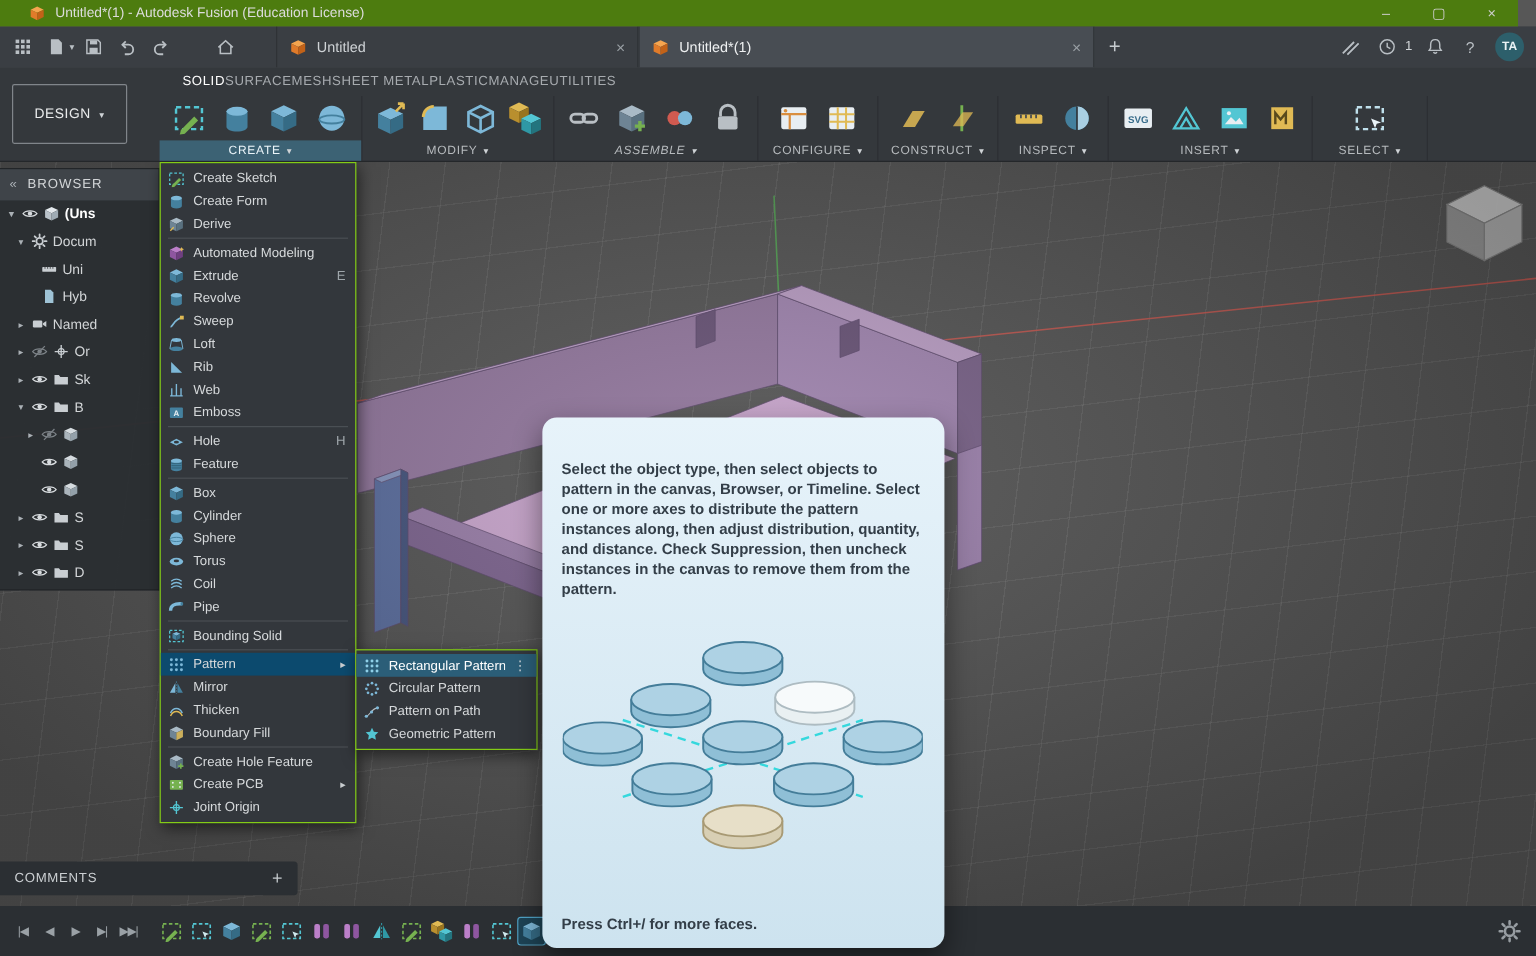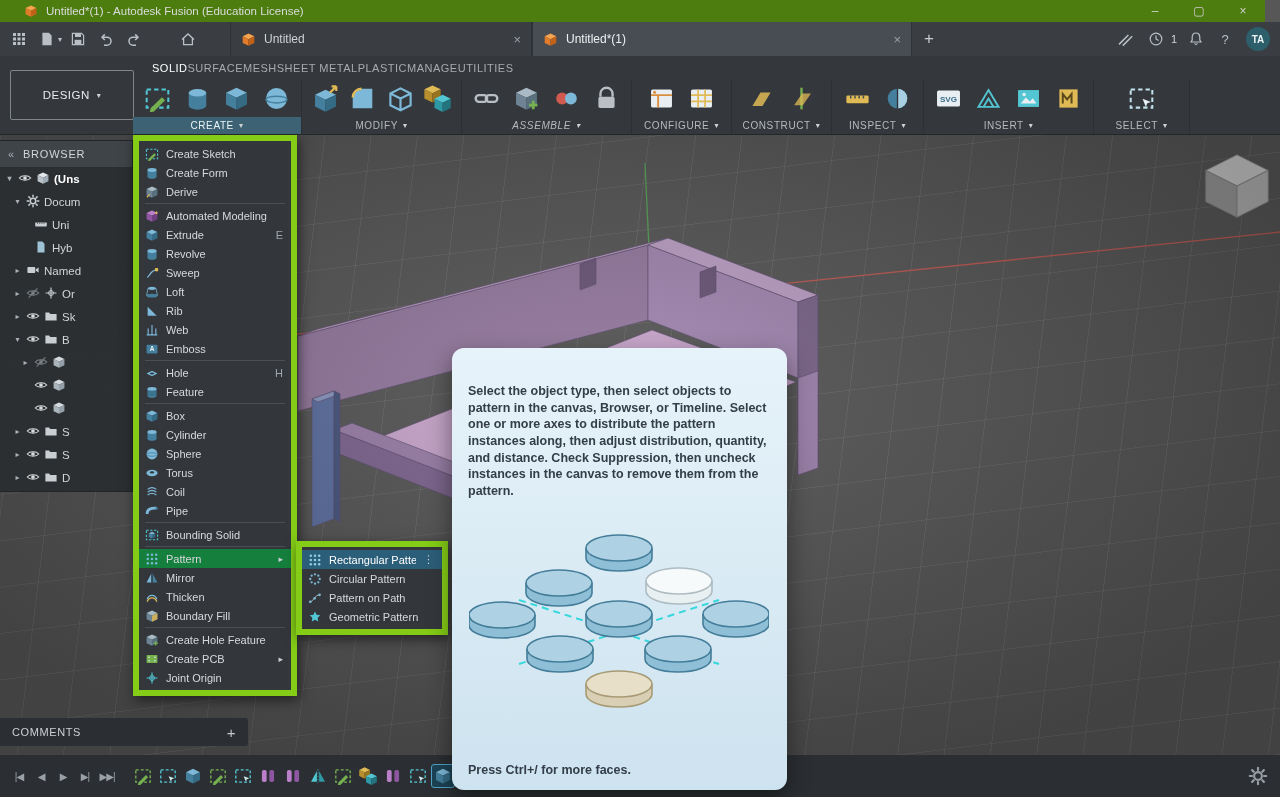--- a/index.html
+++ b/index.html
@@ -34,21 +34,21 @@
 .help-btn{color:#b9bfc4;font-size:13px;width:22px;text-align:center}
 .avatar{width:24px;height:24px;border-radius:50%;background:#2d5f6b;color:#eaf2f4;font-size:10px;
   display:flex;align-items:center;justify-content:center;font-weight:bold;margin-left:4px}
 
 
 .ribbon{position:absolute;top:56px;left:0;right:0;height:79px;background:#34383c;z-index:80;
   border-bottom:1px solid #24272a}
 .ribbon-tabs{display:flex;padding-left:152px;height:24px;align-items:center}
 .ribbon-tab{font-size:11px;color:#a7abaf;letter-spacing:.5px;white-space:nowrap}
 .ribbon-tab.active{color:#ffffff}
-.design-btn{position:absolute;left:10px;top:14px;width:124px;height:50px;border:1px solid #80858a;
+.design-btn{position:absolute;left:10px;top:14px;width:96px;height:50px;border:1px solid #80858a;
   border-radius:2px;display:flex;align-items:center;justify-content:center;gap:7px;color:#e9ebec;
   font-size:11.5px;letter-spacing:.5px}
 .design-btn .caret,.group-label .caret{font-size:8px;color:#cfd3d6}
 .tool-groups{position:absolute;left:133px;top:24px;right:0;bottom:0;display:flex}
 .tool-group{display:flex;flex-direction:column;border-right:1px solid #2c2f33}
 .tool-icons{flex:1;display:flex;align-items:center;justify-content:center;gap:6px;padding:1px 8px}
 .tool-btn{width:34px;height:34px;display:flex;align-items:center;justify-content:center}
 .tool-btn svg{width:27px;height:27px}
 .group-label{height:17px;display:flex;align-items:center;justify-content:center;gap:5px;
   font-size:10px;color:#b6babd;letter-spacing:.6px}
@@ -86,30 +86,30 @@
 .pb-btn{min-width:22px;height:22px;display:flex;align-items:center;justify-content:center;
   color:#9aa1a6;font-size:10px;letter-spacing:-1px;padding:0 2px}
 .features{display:flex;align-items:center;gap:3px;margin-left:14px}
 .feat{width:22px;height:22px;border-radius:2px;display:flex;align-items:center;justify-content:center}
 .feat svg{width:18px;height:18px}
 .feat.active{background:#1d4355;outline:1px solid #4fa3c7}
 .gear-btn{position:absolute;right:12px;top:50%;transform:translateY(-50%);width:20px;height:20px}
 .gear-btn svg{width:20px;height:20px}
 
 
-.menu{position:absolute;left:133px;top:135px;width:164px;background:#33373c;border:6px solid #84cc16;
+.menu{position:absolute;left:133px;top:135px;width:164px;background:#33373c;border:1px solid #84cc16;
   box-shadow:2px 4px 12px rgba(0,0,0,.55);z-index:40;padding:3px 0;font-size:11px;color:#d6d9db}
 .menu-item{height:19px;display:flex;align-items:center;gap:7px;padding:0 8px 0 6px}
 .menu-item .mi-ico{width:14px;height:14px;flex:none;display:flex}
 .menu-item .mi-ico svg{width:14px;height:14px}
 .menu-item .mi-label{flex:1;white-space:nowrap;overflow:hidden}
 .menu-item .mi-short{color:#9fa6ab}
 .menu-item .mi-arrow{color:#c9cdd0;font-size:9px}
 .menu-item .mi-dots{color:#cfd5d9;font-size:11px}
-.menu-item.hl{background:#15803d}
+.menu-item.hl{background:#0c4a6e}
 .menu-sep{height:1px;background:#4a4f54;margin:2px 6px}
 .submenu{left:296px;top:541px;width:152px;z-index:45}
 .submenu .menu-item.sel{background:#2b5e78;color:#fff}
 
 
 .tooltip{position:absolute;left:452px;top:348px;width:335px;height:442px;z-index:50;
   background:linear-gradient(180deg,#e7f3fa,#cde3ef);border-radius:12px;
   box-shadow:0 10px 24px rgba(0,0,0,.45);padding:35px 18px 14px 16px;color:#333e48;
   font-size:12.5px;font-weight:bold;line-height:1.33}
 .tooltip p{margin-bottom:13px}

